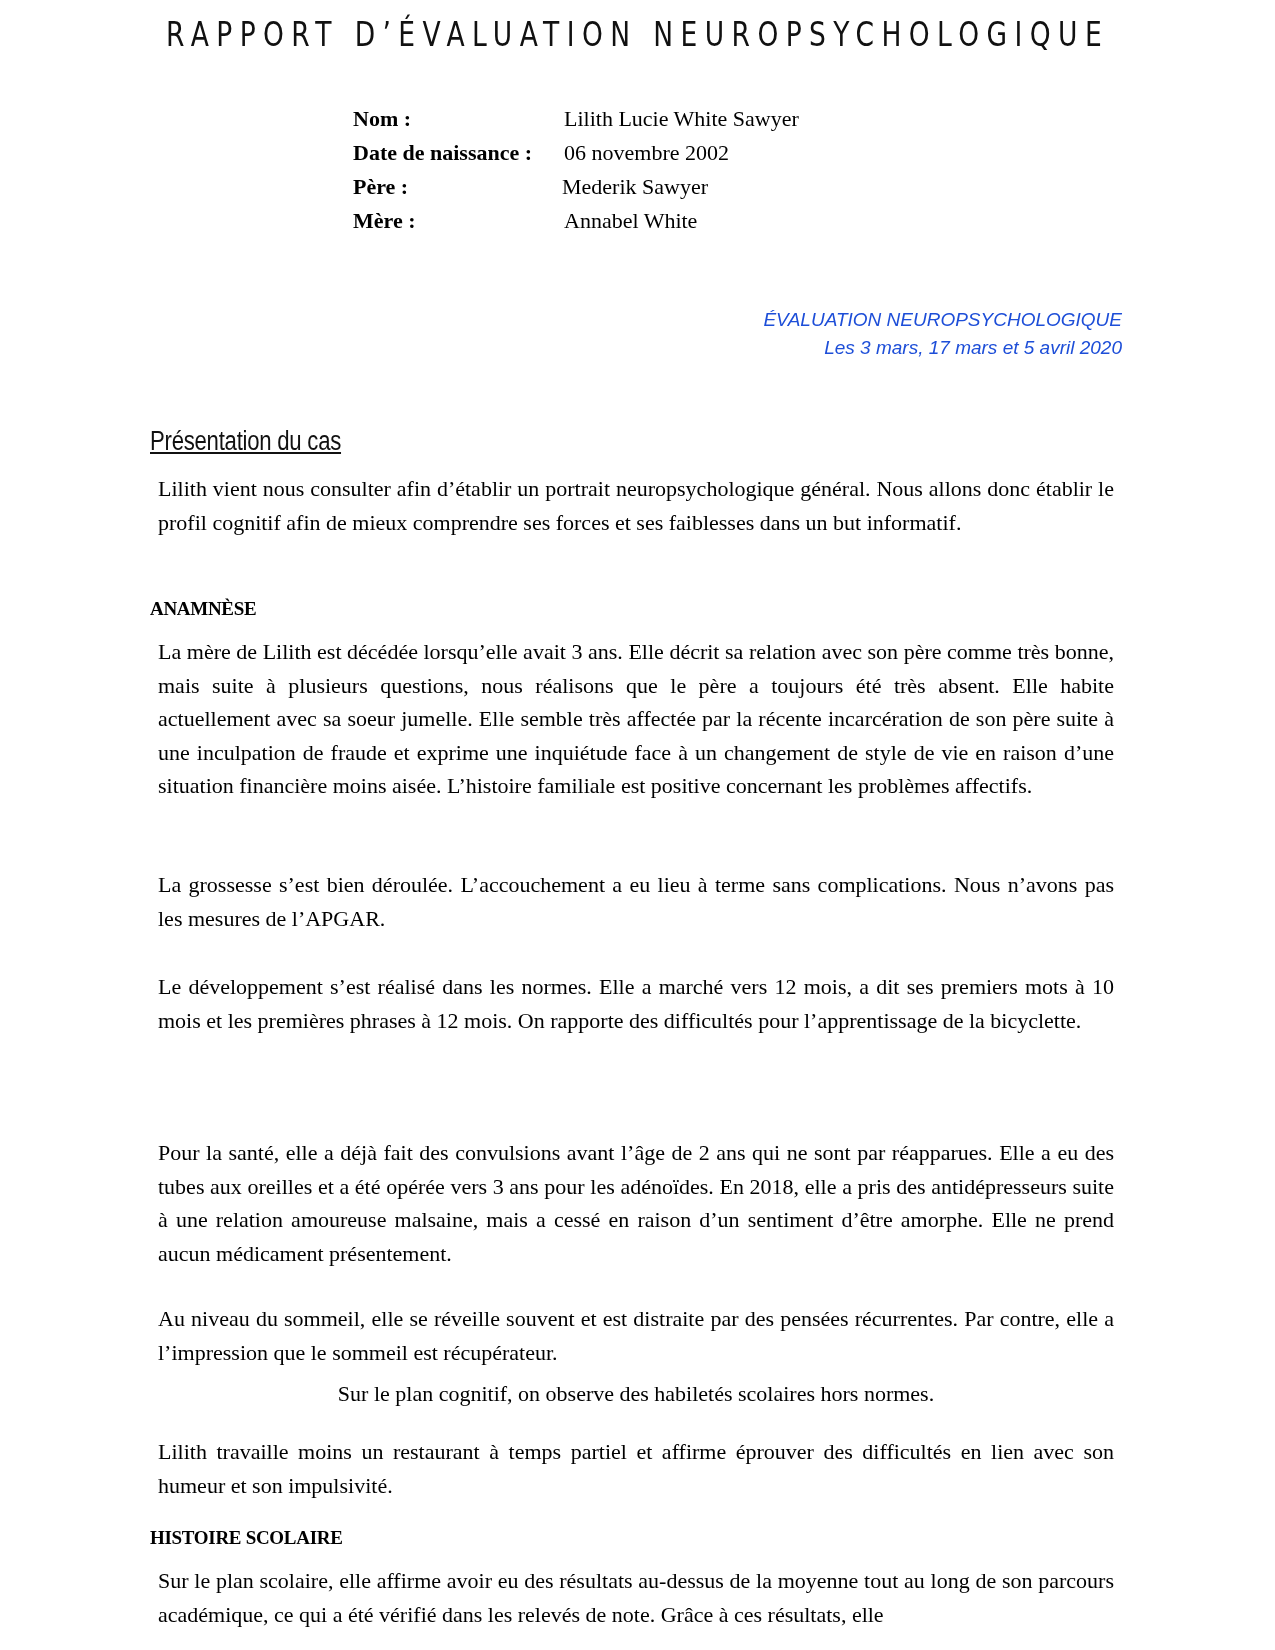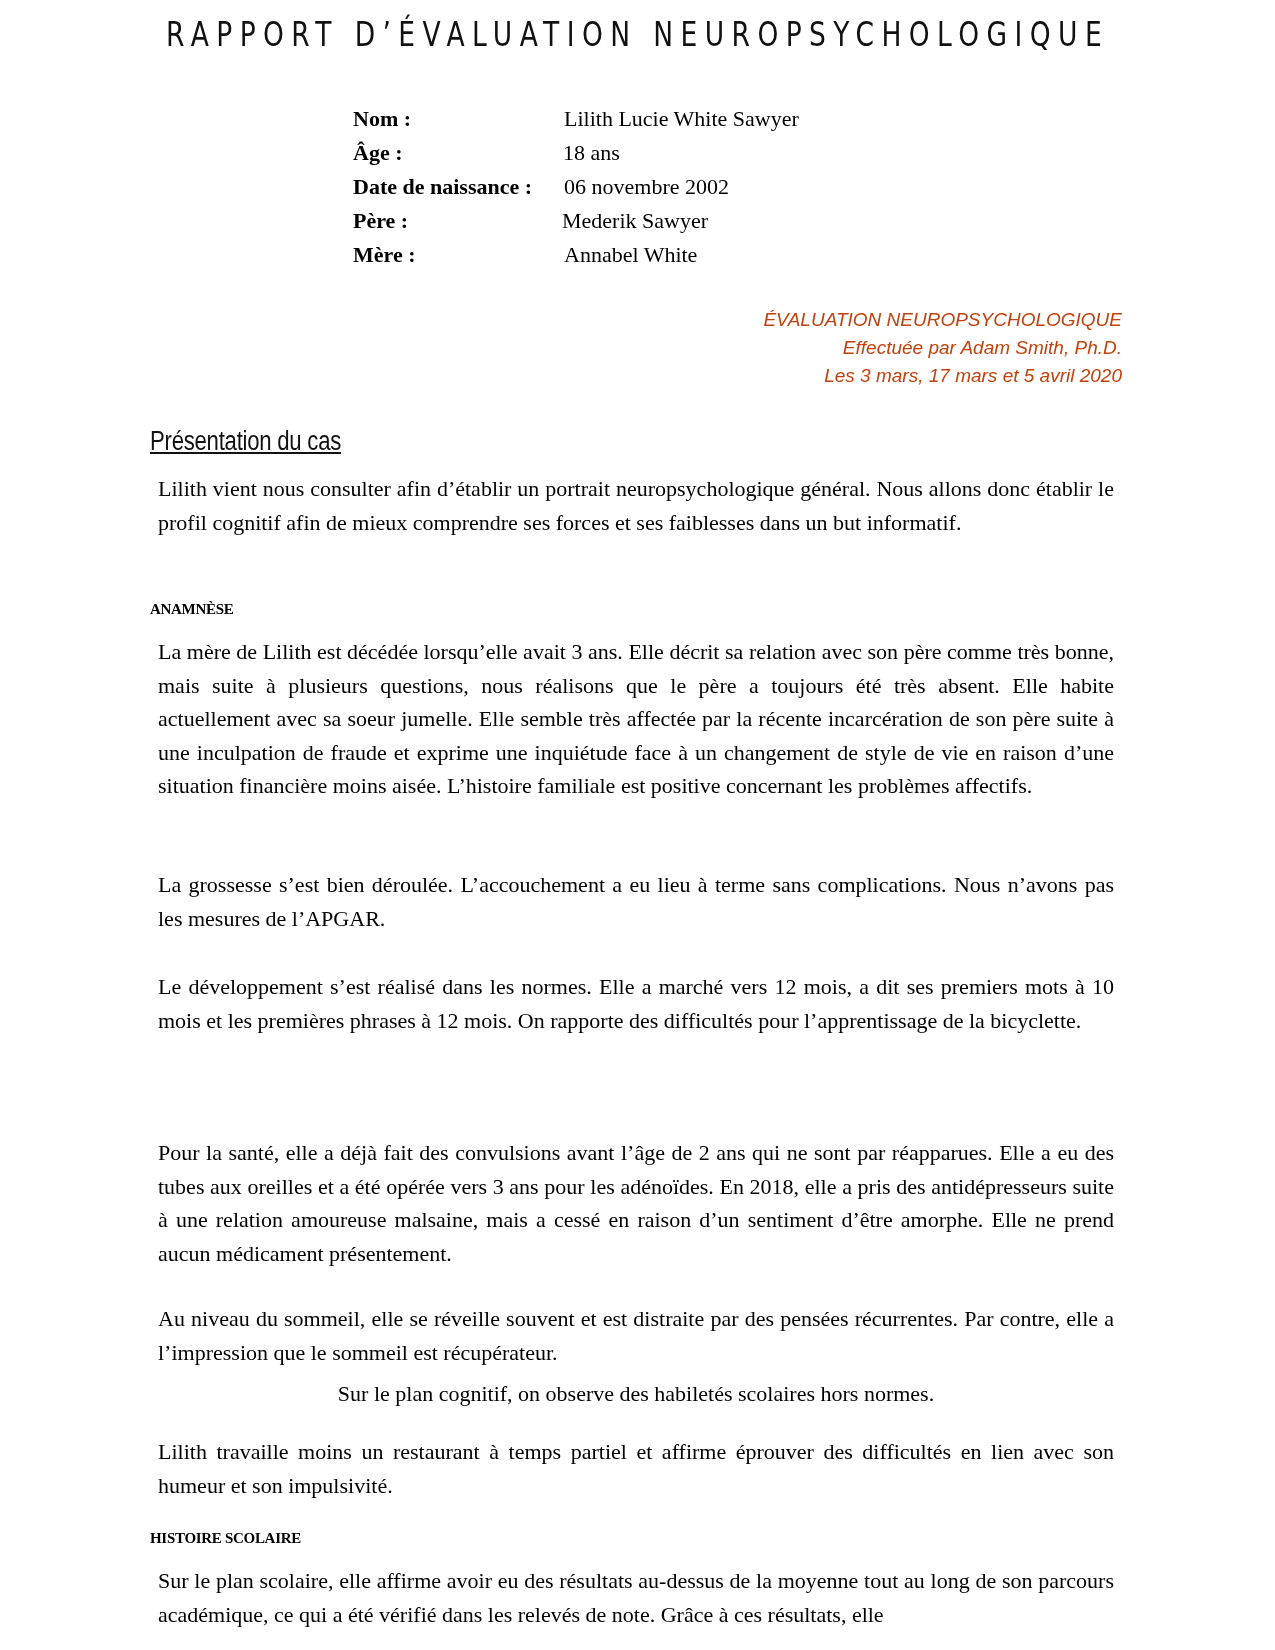--- a/index.html
+++ b/index.html
@@ -13,66 +13,61 @@
       transform-origin: center; color: #111;
     }
 
     .identity { position: absolute; left: 353px; top: 102px; font-family: "Liberation Serif", serif; font-size: 22px; }
     .id-row { height: 34px; line-height: 34px; position: relative; width: 600px; }
     .id-label { position: absolute; left: 0; font-weight: bold; }
     .id-value { position: absolute; }
 
     .eval-block {
       position: absolute; right: 153px; top: 306px; text-align: right;
-      font-family: "Liberation Sans", sans-serif; font-style: italic; font-size: 19px; line-height: 28px; color: #c2410c;
+      font-family: "Liberation Sans", sans-serif; font-style: italic; font-size: 19px; line-height: 28px; color: #1d4ed8;
     }
 
     .content { position: absolute; left: 150px; width: 972px; font-family: "Liberation Serif", serif; font-size: 22px; line-height: 33.5px; }
     .section-title {
       position: absolute; left: 150px; top: 426px;
       font-family: "Liberation Sans", sans-serif; font-size: 27px; font-weight: normal;
       text-decoration: underline; transform: scaleX(0.82); transform-origin: left; letter-spacing: -0.3px; color: #111;
     }
     .para { margin: 8px; text-align: justify; }
     .para.left { text-align: center; }
-    .subhead { font-family: "Liberation Serif", serif; font-weight: bold; font-size: 15px; line-height: 24px; position: absolute; left: 150px; letter-spacing: -0.3px; }
+    .subhead { font-family: "Liberation Serif", serif; font-weight: bold; font-size: 19px; line-height: 24px; position: absolute; left: 150px; letter-spacing: -0.3px; }
   </style>
 </head>
 <body>
 
 <div class="page">
 
   <div class="doc-title">RAPPORT D’ÉVALUATION NEUROPSYCHOLOGIQUE</div>
 
   <div class="identity">
     <div class="id-row">
       <span class="id-label">Nom :</span>
       <span class="id-value" style="left:211px">Lilith Lucie White Sawyer</span>
-    </div>
-    <div class="id-row">
-      <span class="id-label">Âge :</span>
-      <span class="id-value" style="left:210px">18 ans</span>
     </div>
     <div class="id-row">
       <span class="id-label">Date de naissance :</span>
       <span class="id-value" style="left:211px">06 novembre 2002</span>
     </div>
     <div class="id-row">
       <span class="id-label">Père :</span>
       <span class="id-value" style="left:209px">Mederik Sawyer</span>
     </div>
     <div class="id-row">
       <span class="id-label">Mère :</span>
       <span class="id-value" style="left:211px">Annabel White</span>
     </div>
   </div>
 
   <div class="eval-block">
     <div>ÉVALUATION NEUROPSYCHOLOGIQUE</div>
-    <div>Effectuée par Adam Smith, Ph.D.</div>
     <div>Les 3 mars, 17 mars et 5 avril 2020</div>
   </div>
 
   <div class="section-title">Présentation du cas</div>
 
   <div class="content" style="top:464px">
     <p class="para">Lilith vient nous consulter afin d’établir un portrait neuropsychologique général. Nous allons donc établir le profil cognitif afin de mieux comprendre ses forces et ses faiblesses dans un but informatif.</p>
   </div>
 
   <div class="subhead" style="top:597px">ANAMNÈSE</div>

